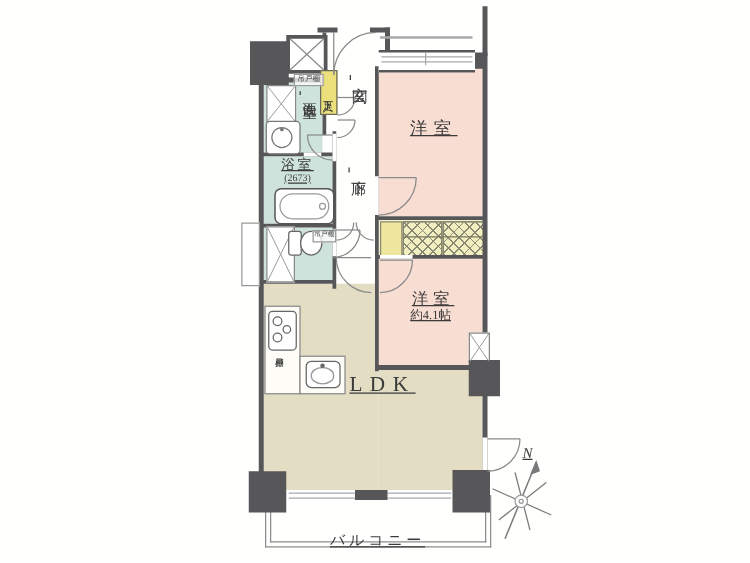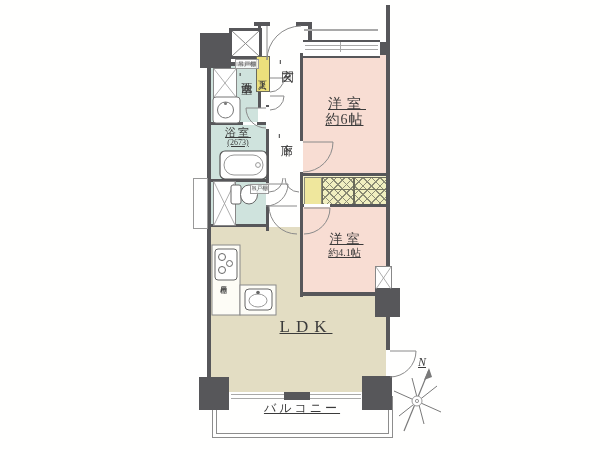--- a/index.html
+++ b/index.html
@@ -192,33 +192,32 @@
 
   <div class="lbl vtext" style="left:280px;top:60px;height:46px;font-size:12px;letter-spacing:2px;">玄関</div>
   <div class="lbl vtext" style="left:279px;top:134px;height:38px;font-size:12px;letter-spacing:2px;">廊下</div>
   <div class="lbl vtext" style="left:240px;top:73px;height:52px;font-size:11px;letter-spacing:1px;">洗面室</div>
 
   <div class="lbl center" style="left:211px;top:126px;width:54px;font-size:11px;letter-spacing:2px;">浴室</div>
   <div class="lbl center" style="left:211px;top:138px;width:54px;font-size:8px;">(2673)</div>
 
   <div class="lbl center" style="left:305px;top:96px;width:79px;">
     <div style="font-size:14px;letter-spacing:5px;margin-left:5px;">洋室</div>
-    <div style="font-size:14px;letter-spacing:1px;">約6帖</div>
   </div>
 
   <div class="lbl center" style="left:305px;top:232px;width:79px;">
     <div style="font-size:13px;letter-spacing:4px;margin-left:4px;">洋室</div>
     <div style="font-size:10px;">約4.1帖</div>
   </div>
 
-  <div class="lbl center" style="left:248px;top:317px;width:110px;">
+  <div class="lbl center" style="left:248px;top:298px;width:110px;">
     <div style="font-size:17px;letter-spacing:6px;margin-left:6px;">LDK</div>
   </div>
 
-  <div class="lbl center" style="left:240px;top:402px;width:124px;font-size:12px;letter-spacing:3px;">バルコニー</div>
+  <div class="lbl center" style="left:240px;top:426px;width:124px;font-size:12px;letter-spacing:3px;">バルコニー</div>
 
   <div class="abs tiny" style="left:235px;top:59px;width:22px;height:8px;">吊戸棚</div>
   <div class="abs tiny" style="left:250px;top:184px;width:17px;height:8px;font-size:5.5px;">吊戸棚</div>
   <div class="lbl vtext" style="left:219px;top:281px;height:34px;font-size:7px;line-height:1;">吊戸棚</div>
 
   <div class="lbl" style="left:418px;top:356px;font-size:12px;font-style:italic;font-family:'Liberation Serif',serif;">N</div>
 
 </div>
 
 </body></html>

